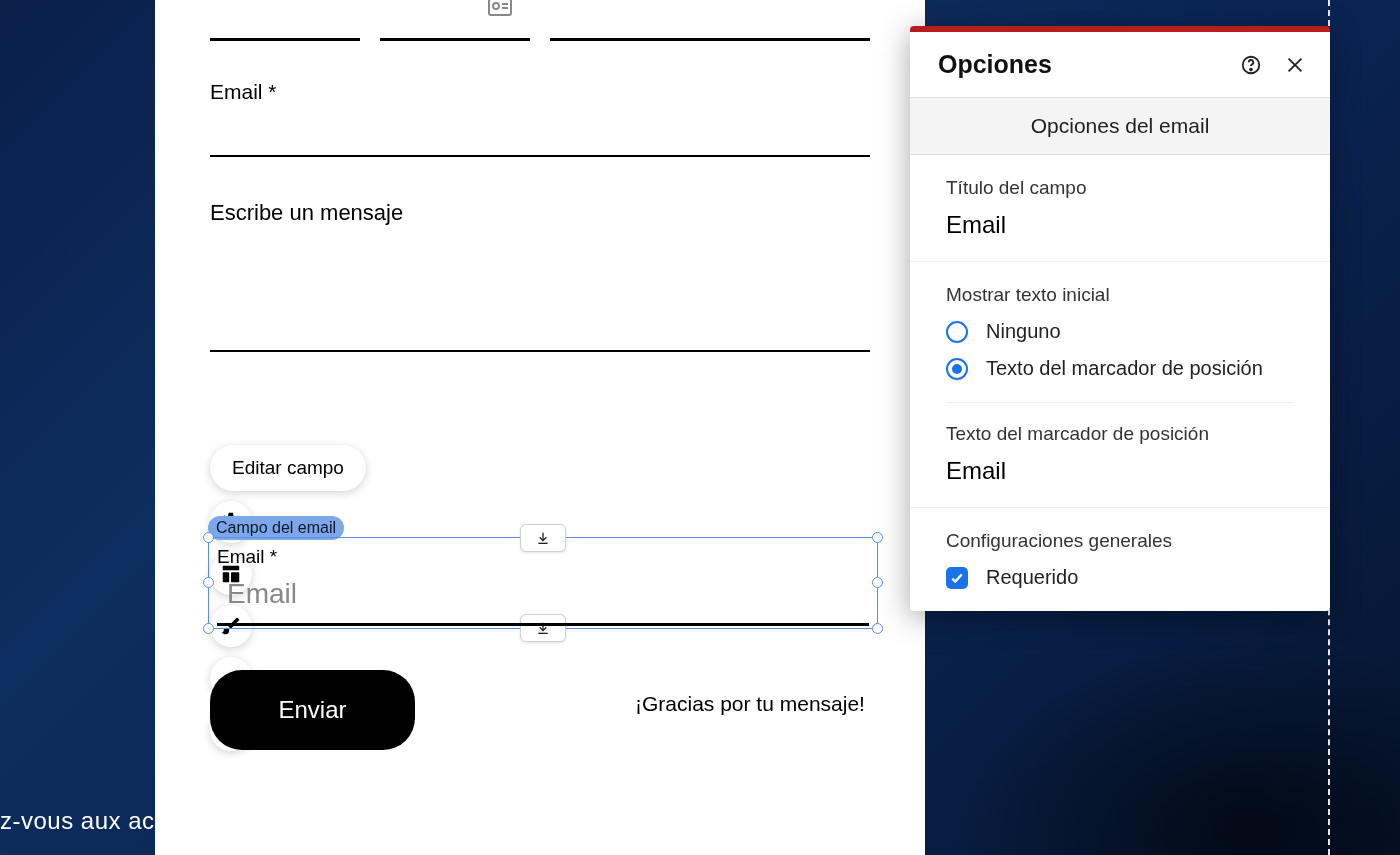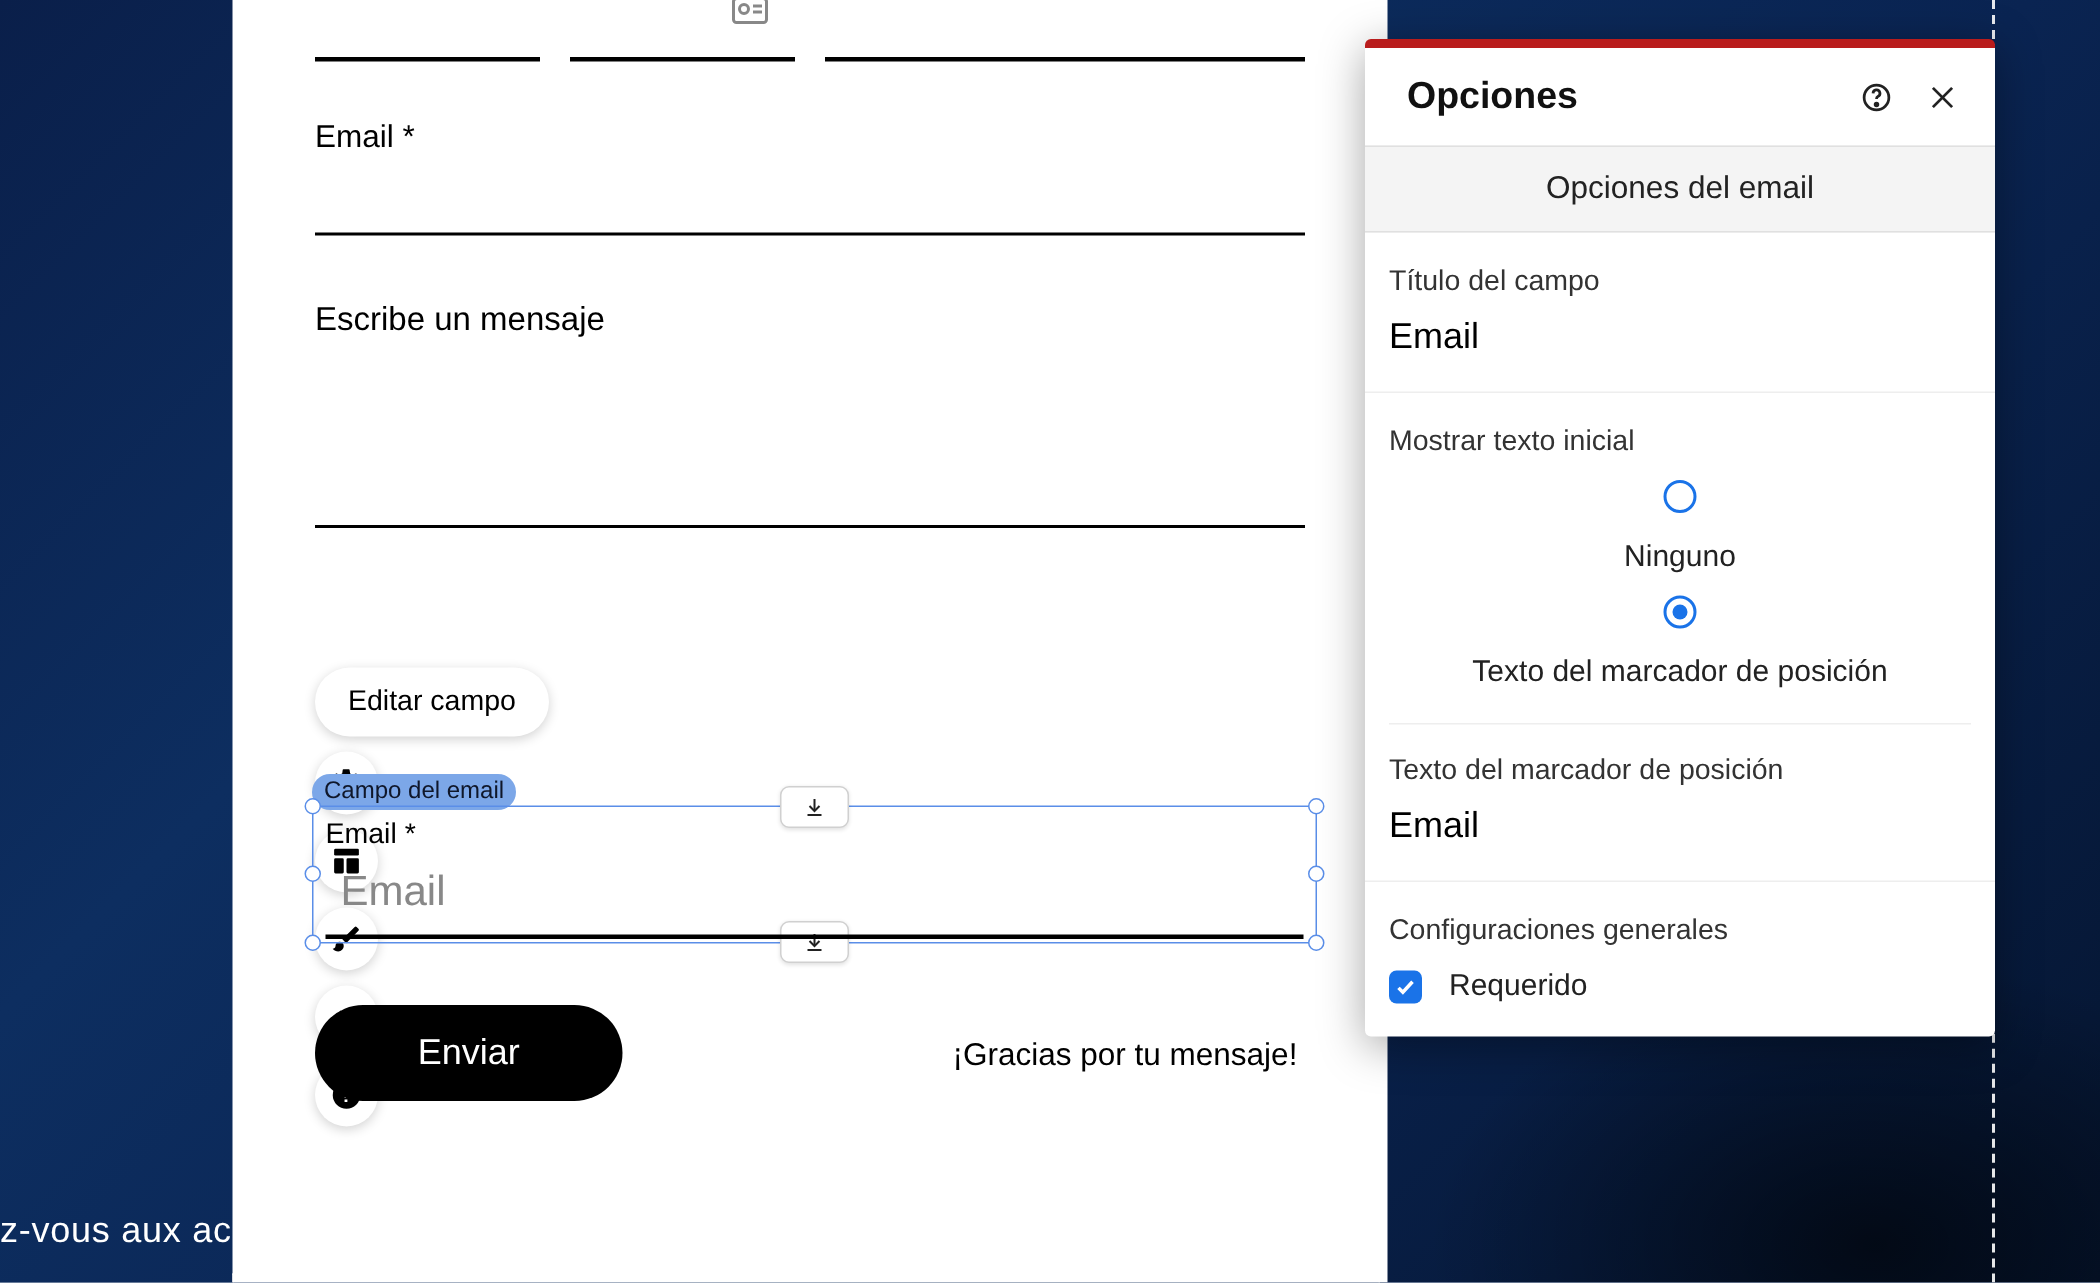--- a/index.html
+++ b/index.html
@@ -196,21 +196,21 @@
   .sel-placeholder {
     position:absolute;
     left:18px; bottom:18px;
     font-size:28px;
     color:#888;
   }
 
   .submit-btn {
     position:absolute;
     left:55px; top:670px;
-    width:205px; height:64px;
+    width:205px; height:80px;
     background:#000;
     color:#fff;
     border:none;
     border-radius:32px;
     font-size:24px;
     cursor:pointer;
   }
   .thanks {
     position:absolute;
     left:480px; top:692px;
@@ -251,40 +251,39 @@
   .sp-subheader {
     background:#f4f4f4;
     text-align:center;
     padding:16px 16px;
     font-size:21px;
     color:#222;
     border-top:1px solid #e0e0e0;
     border-bottom:1px solid #e0e0e0;
   }
   .sp-section {
-    padding:22px 16px;
+    padding:22px 36px;
     border-bottom:1px solid #eee;
   }
   .sp-section.noborder{ border-bottom:none;}
   .sp-label {
     font-size:19px;
     color:#333;
     margin-bottom:12px;
   }
   .sp-value {
     font-size:24px;
     color:#000;
   }
   .sp-radio-row {
     display:flex;
     align-items:center;
     gap:18px;
     margin-top:14px;
     cursor:pointer;
-    flex-direction:column;
   }
   .sp-radio {
     width:22px; height:22px;
     border:2px solid #1a73e8;
     border-radius:50%;
     position:relative;
     flex-shrink:0;
   }
   .sp-radio.checked::after{
     content:"";

